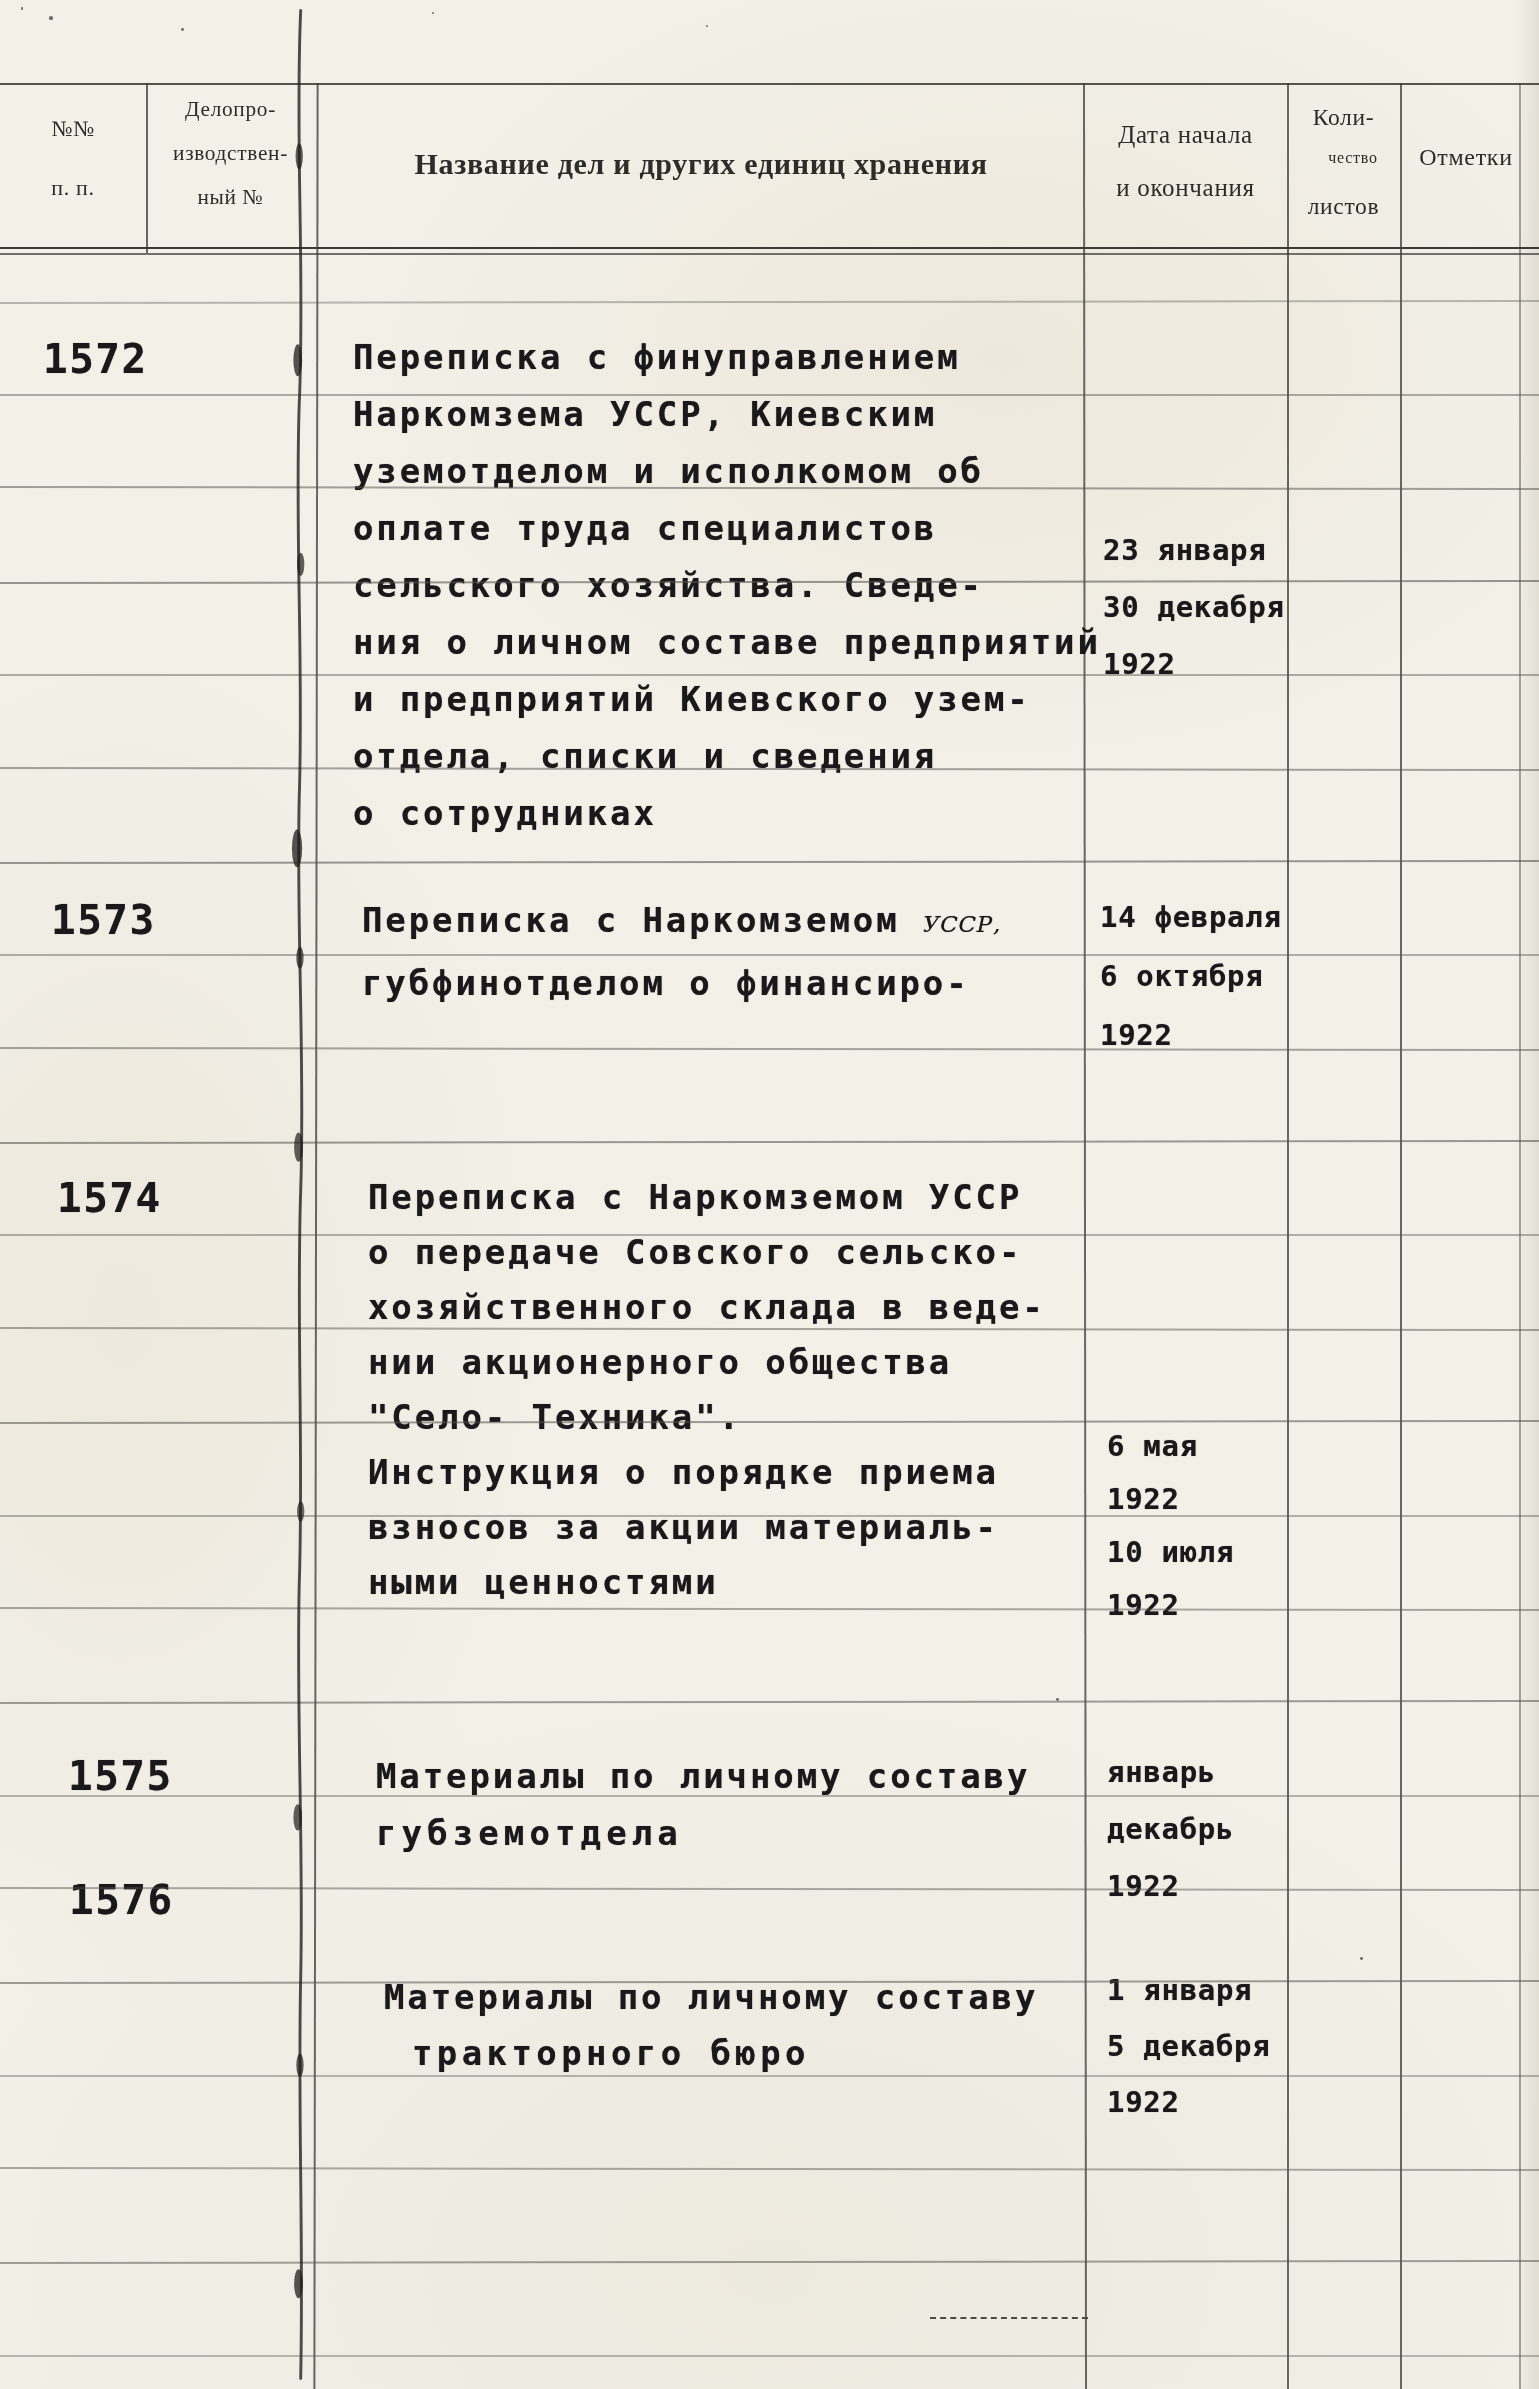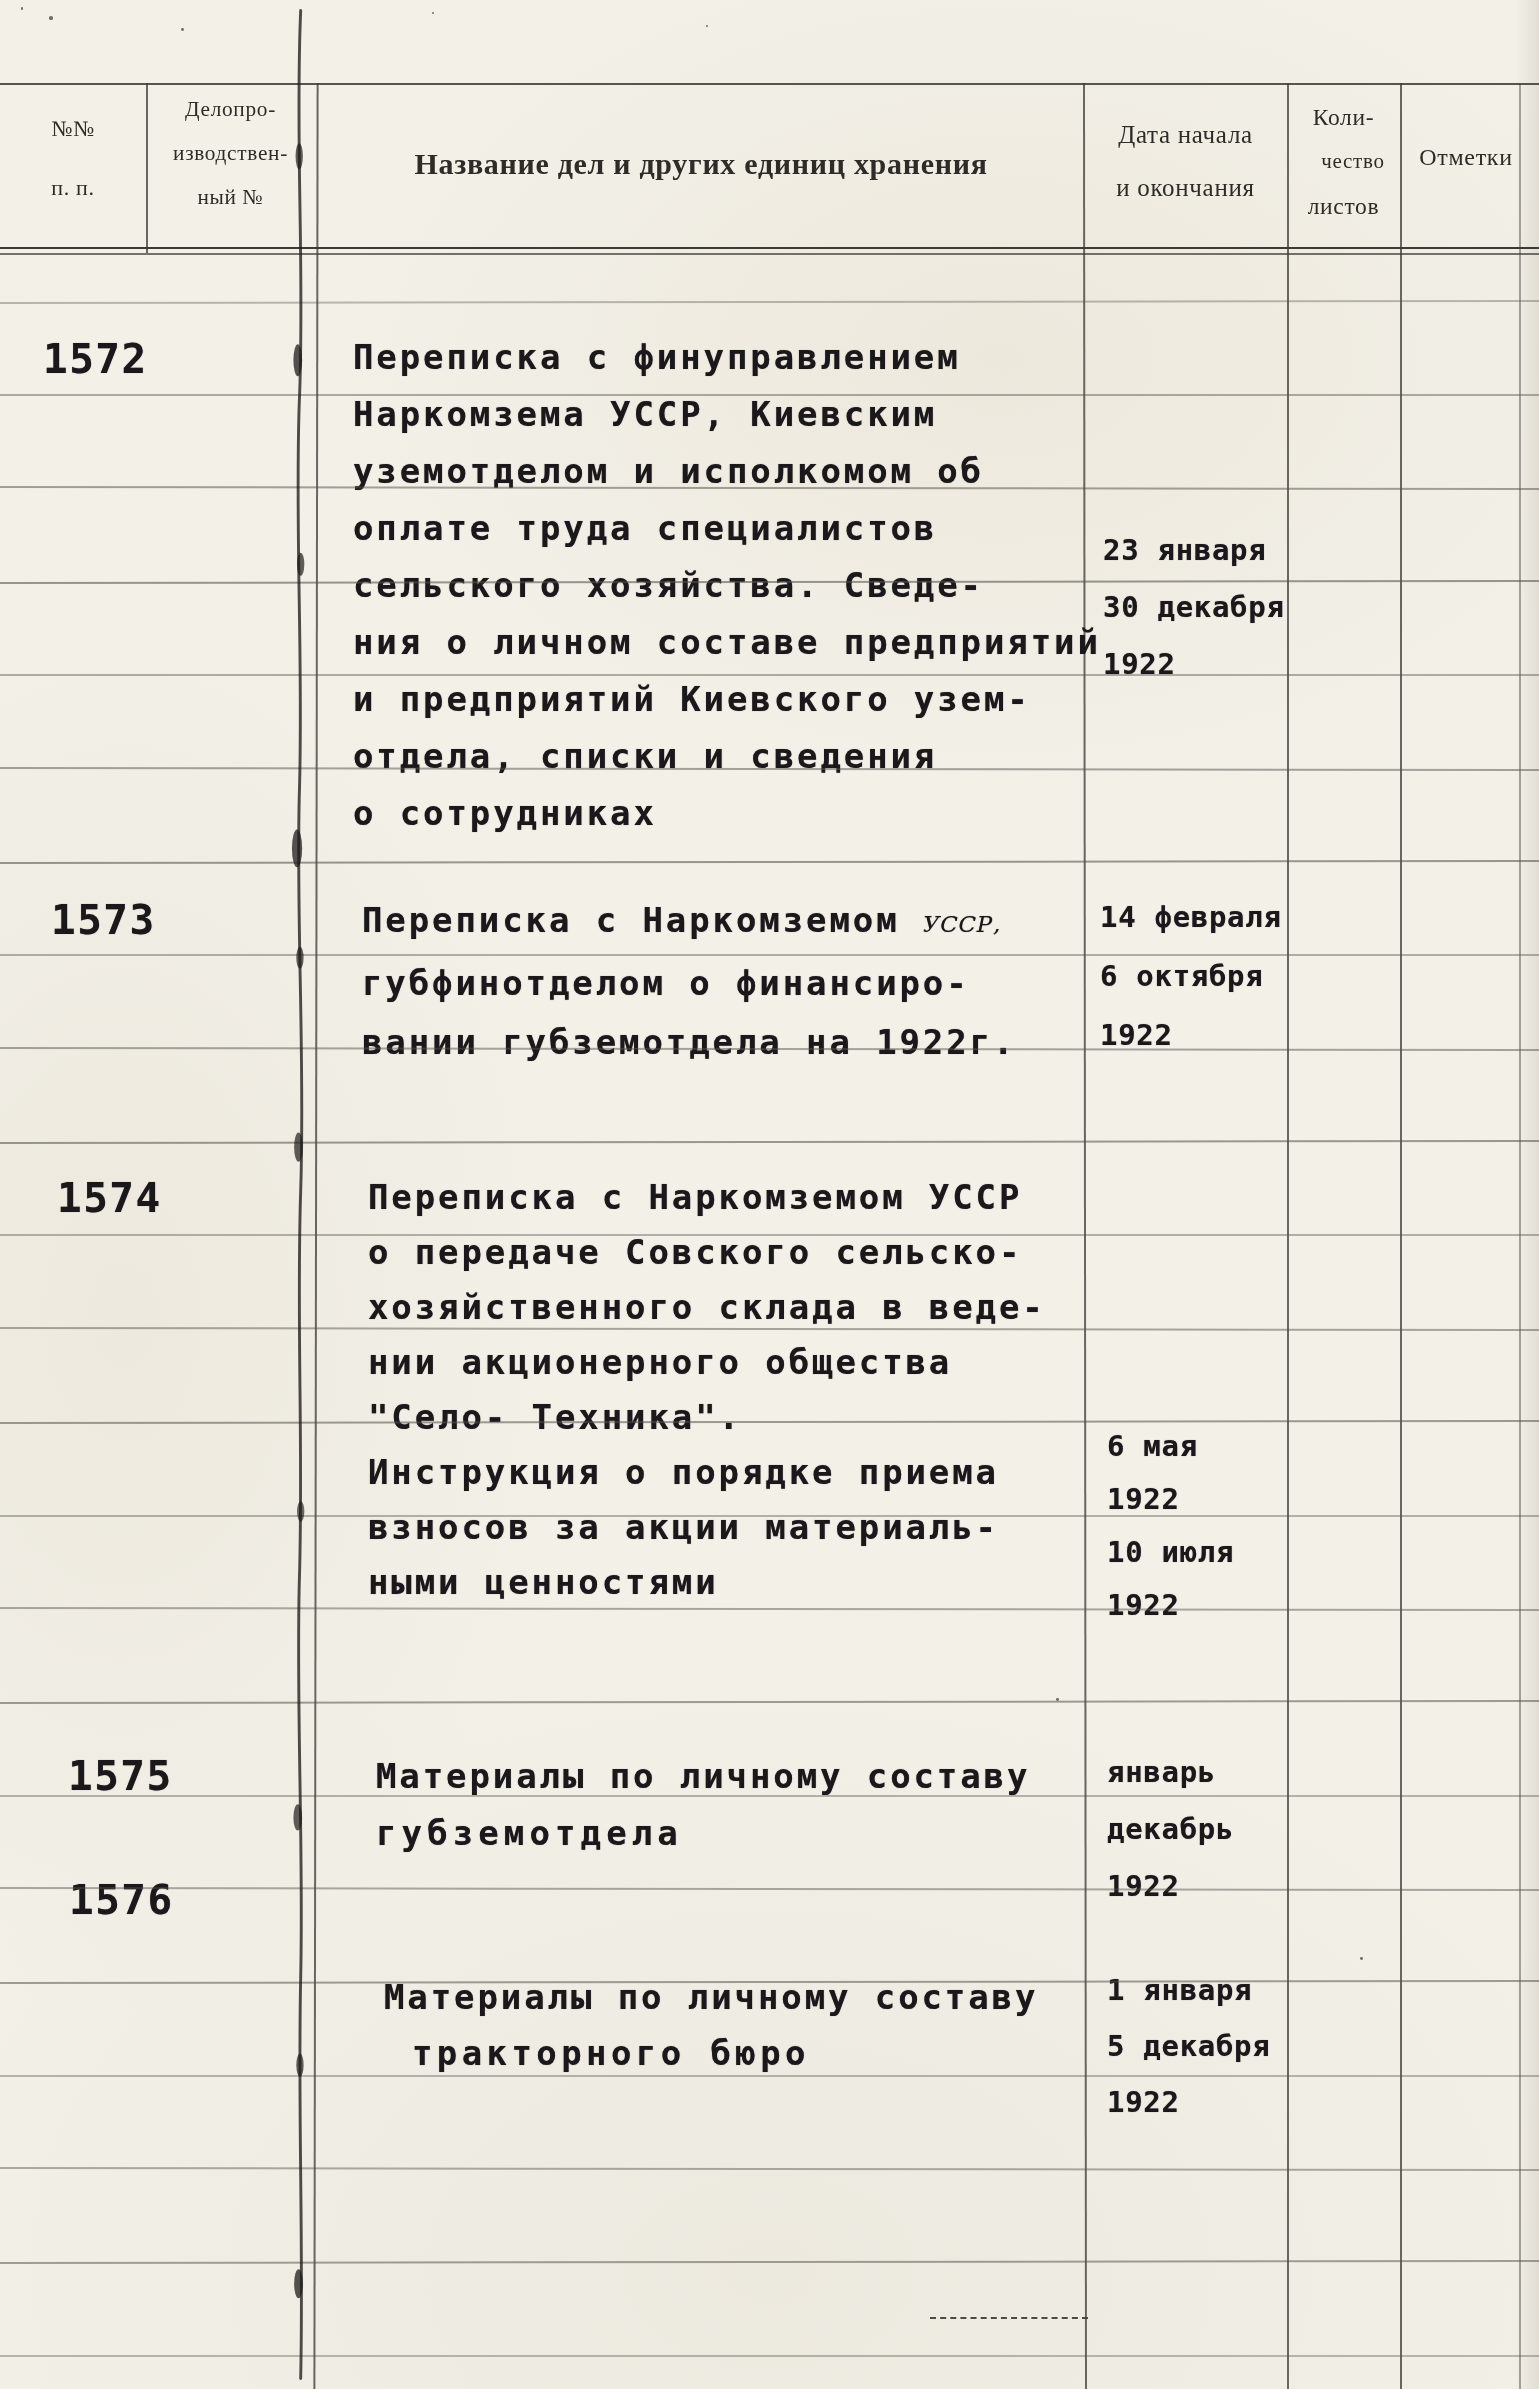--- a/index.html
+++ b/index.html
@@ -69,21 +69,21 @@
   <div class="hdr" style="left:146px;top:97px;width:169px;font-size:21.3px;">Делопро-</div>
   <div class="hdr" style="left:146px;top:141px;width:169px;font-size:21.3px;text-align:center;">изводствен-</div>
   <div class="hdr" style="left:146px;top:185px;width:169px;font-size:21.3px;">ный №</div>
 
   <div class="hdr" style="left:318px;top:147px;width:766px;font-size:30px;font-weight:bold;">Название дел и других единиц хранения</div>
 
   <div class="hdr" style="left:1084px;top:121px;width:203px;font-size:25px;">Дата начала</div>
   <div class="hdr" style="left:1084px;top:174px;width:203px;font-size:25px;">и окончания</div>
 
   <div class="hdr" style="left:1287px;top:104px;width:113px;font-size:23.5px;">Коли-</div>
-  <div class="hdr" style="left:1287px;top:149px;width:132px;font-size:21px;">чество</div>
+  <div class="hdr" style="left:1287px;top:149px;width:132px;font-size:16px;">чество</div>
   <div class="hdr" style="left:1287px;top:193px;width:113px;font-size:23.5px;">листов</div>
 
   <div class="hdr" style="left:1400px;top:144px;width:132px;font-size:24px;">Отметки</div>
 
   <div class="rules-layer">
       <div class="rule" style="top: 301px; opacity: 0.38; transform: rotate(-0.08deg);"></div>
       <div class="rule" style="top: 394px; opacity: 0.45; transform: rotate(0deg);"></div>
       <div class="rule" style="top: 487px; opacity: 0.52; transform: rotate(0.08deg);"></div>
       <div class="rule" style="top: 581px; opacity: 0.59; transform: rotate(-0.08deg);"></div>
       <div class="rule" style="top: 674px; opacity: 0.44; transform: rotate(0deg);"></div>
@@ -125,21 +125,20 @@
     <div class="dline" style="line-height:57px;">1922</div>
   </div>
 
   <div class="num typed" style="left:51px;top:898px;">1573</div>
   <div class="tblock typed" style="left:362px;top:891px;">
     <div class="tline" style="line-height:59px;">
       <span>Переписка с Наркомземом</span>
       <span class="cursive">УССР,</span>
     </div>
     <div class="tline" style="line-height:59px;">губфинотделом о финансиро-</div>
-    <div class="tline" style="line-height:59px;">вании губземотдела на 1922г.</div>
   </div>
   <div class="dates typed" style="left:1100px;top:888px;">
     <div class="dline" style="line-height:59px;">14 февраля</div>
     <div class="dline" style="line-height:59px;">6 октября</div>
     <div class="dline" style="line-height:59px;">1922</div>
   </div>
 
   <div class="num typed" style="left:57px;top:1176px;">1574</div>
   <div class="tblock typed" style="left:368px;top:1170px;">
     <div class="tline" style="line-height:55px;">Переписка с Наркомземом УССР</div>

